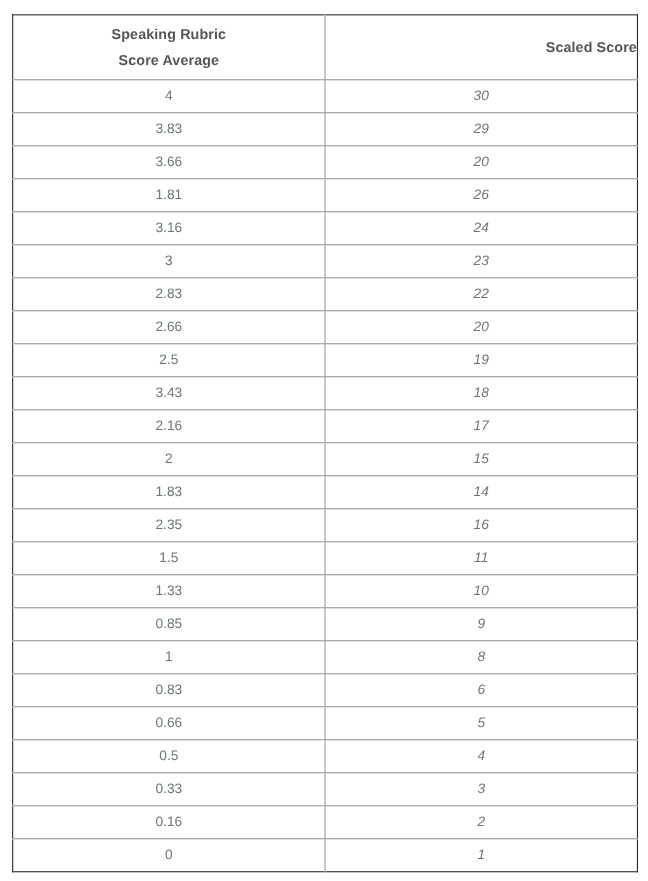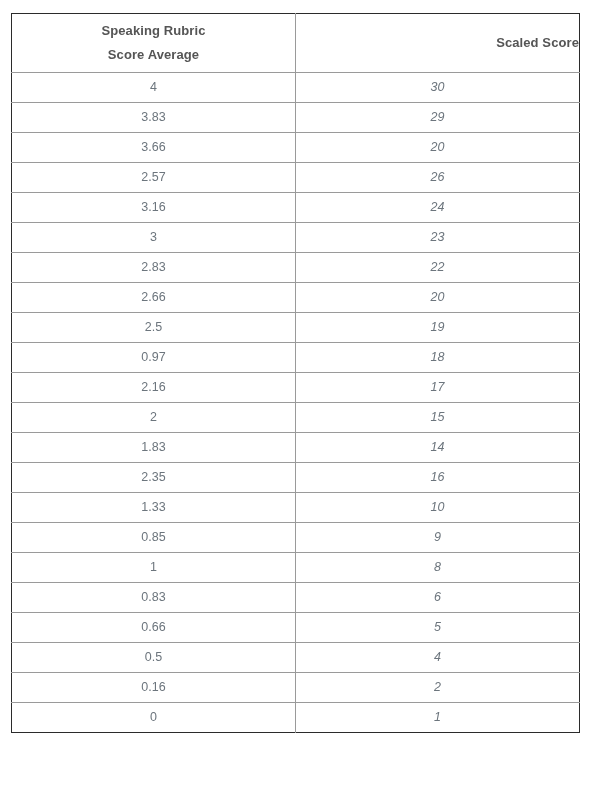--- a/index.html
+++ b/index.html
@@ -112,21 +112,21 @@
           </tr>
           <tr>
             <td>3.83</td>
             <td>29</td>
           </tr>
           <tr>
             <td>3.66</td>
             <td>20</td>
           </tr>
           <tr>
-            <td>2.57</td>
+            <td>1.81</td>
             <td>26</td>
           </tr>
           <tr>
             <td>3.16</td>
             <td>24</td>
           </tr>
           <tr>
             <td>3</td>
             <td>23</td>
           </tr>
@@ -136,40 +136,44 @@
           </tr>
           <tr>
             <td>2.66</td>
             <td>20</td>
           </tr>
           <tr>
             <td>2.5</td>
             <td>19</td>
           </tr>
           <tr>
-            <td>0.97</td>
+            <td>3.43</td>
             <td>18</td>
           </tr>
           <tr>
             <td>2.16</td>
             <td>17</td>
           </tr>
           <tr>
             <td>2</td>
             <td>15</td>
           </tr>
           <tr>
             <td>1.83</td>
             <td>14</td>
           </tr>
           <tr>
             <td>2.35</td>
             <td>16</td>
           </tr>
           <tr>
+            <td>1.5</td>
+            <td>11</td>
+          </tr>
+          <tr>
             <td>1.33</td>
             <td>10</td>
           </tr>
           <tr>
             <td>0.85</td>
             <td>9</td>
           </tr>
           <tr>
             <td>1</td>
             <td>8</td>
@@ -178,20 +182,24 @@
             <td>0.83</td>
             <td>6</td>
           </tr>
           <tr>
             <td>0.66</td>
             <td>5</td>
           </tr>
           <tr>
             <td>0.5</td>
             <td>4</td>
+          </tr>
+          <tr>
+            <td>0.33</td>
+            <td>3</td>
           </tr>
           <tr>
             <td>0.16</td>
             <td>2</td>
           </tr>
           <tr>
             <td>0</td>
             <td>1</td>
           </tr>
         </tbody>

